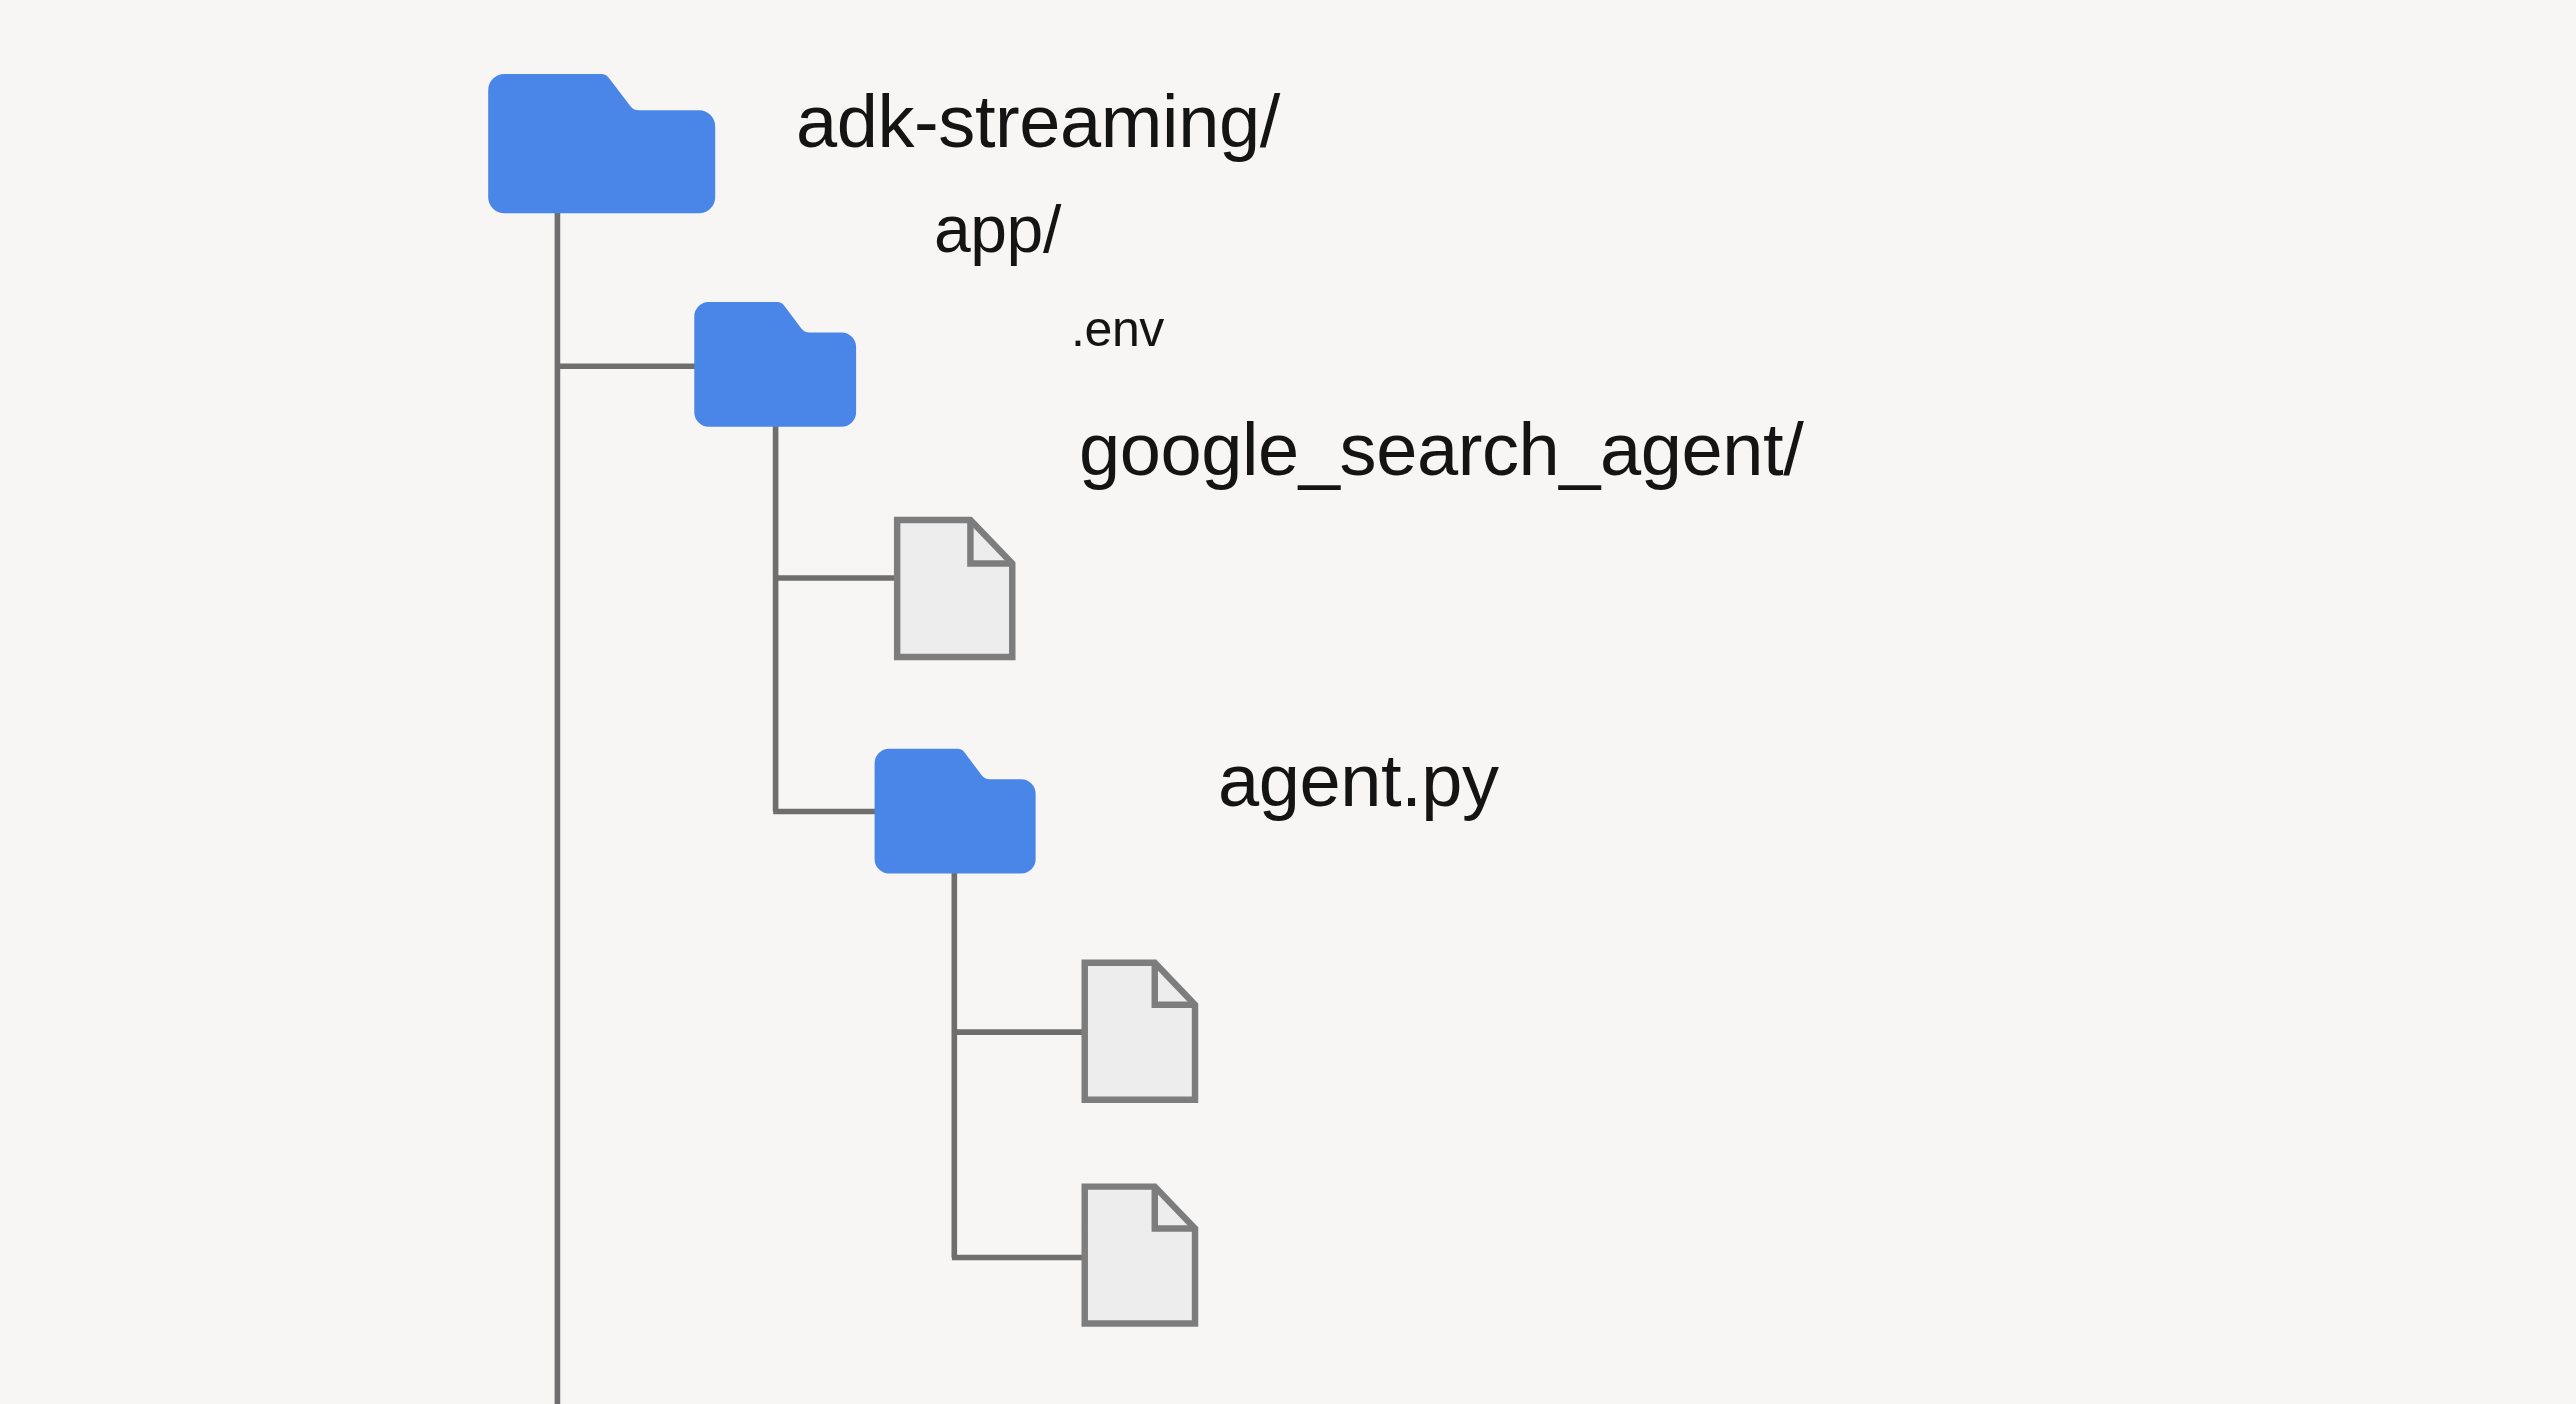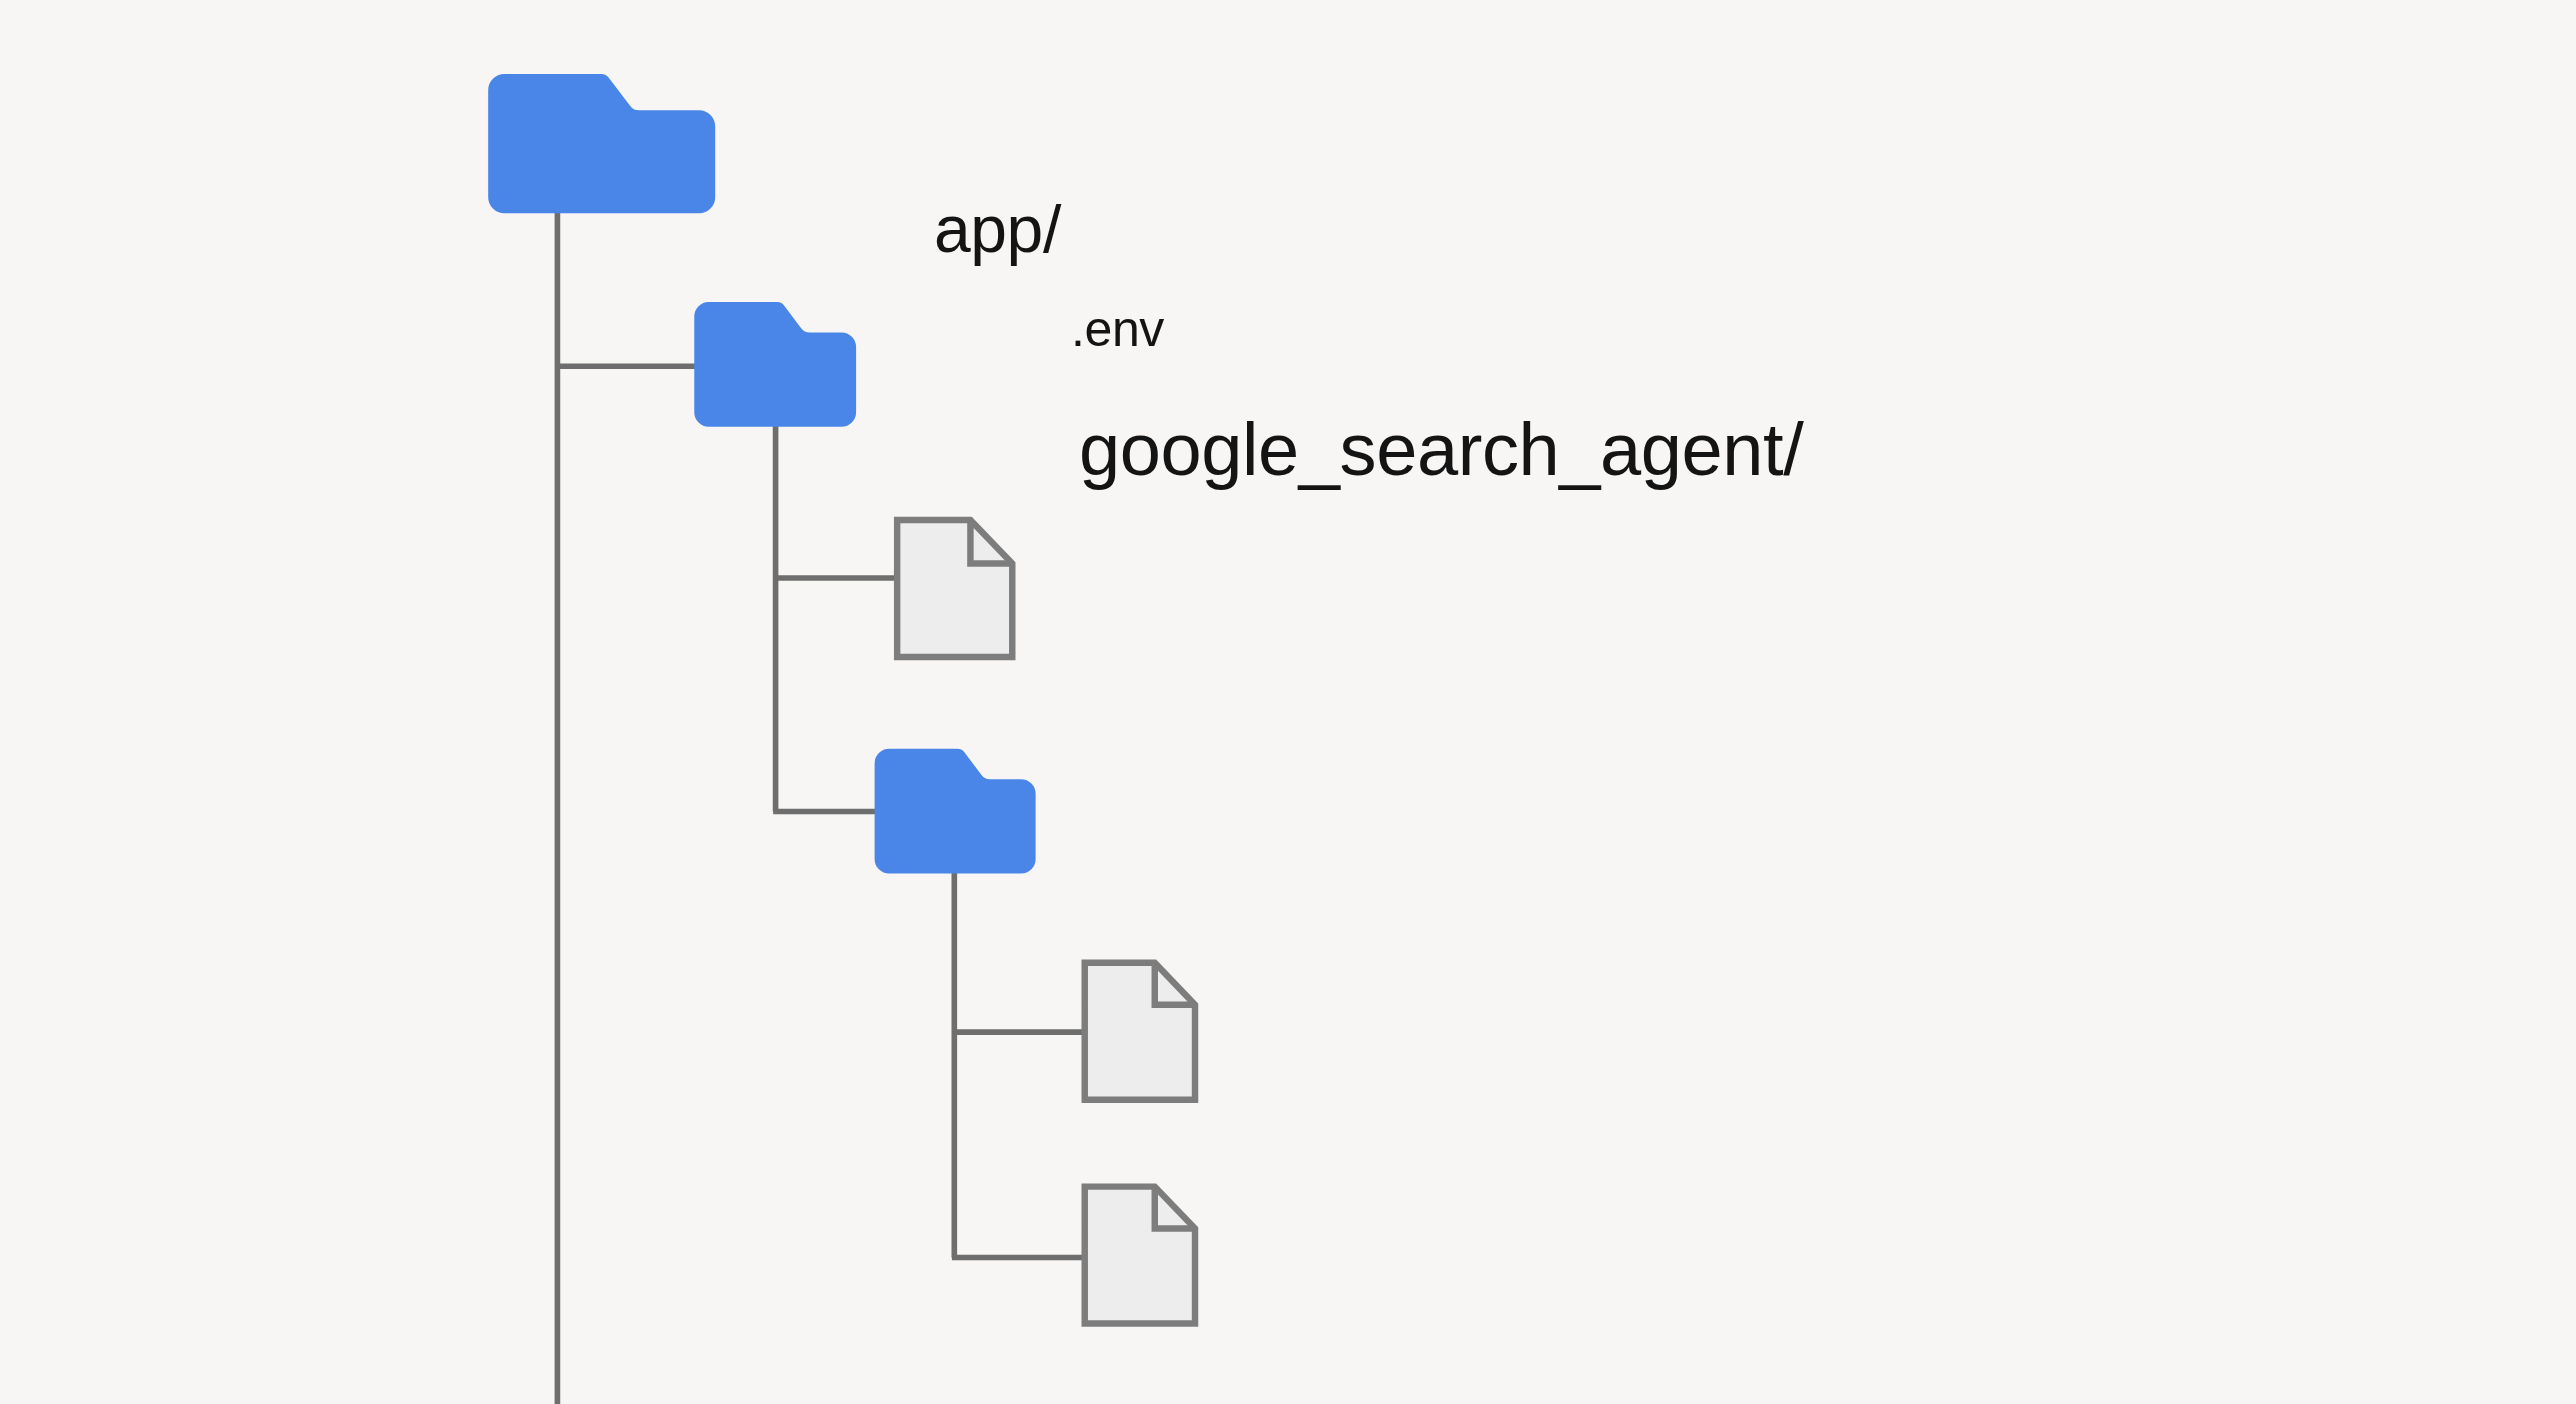--- a/index.html
+++ b/index.html
@@ -142,23 +142,25 @@
                L 1484 1526
                L 1484 1644
                L 1347 1644
                Z"></path>
       <path fill="none" stroke="#7d7d7d" stroke-width="8" stroke-linejoin="miter" d="M 1434 1474
                L 1434 1526
                L 1484 1526"></path>
     </g>
   </svg>
 
+  <div class="node-label root">adk-streaming/</div>
 
   <div class="node-label app">app/</div>
 
   <div class="node-label env">.env</div>
 
   <div class="node-label gsa">google_search_agent/</div>
 
 
+  <div class="node-label agentpy">agent.py</div>
 
 </div>
 
 
 </body></html>

